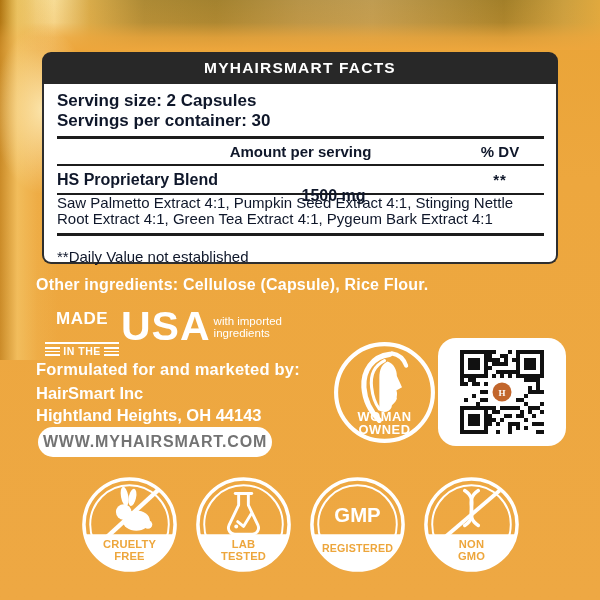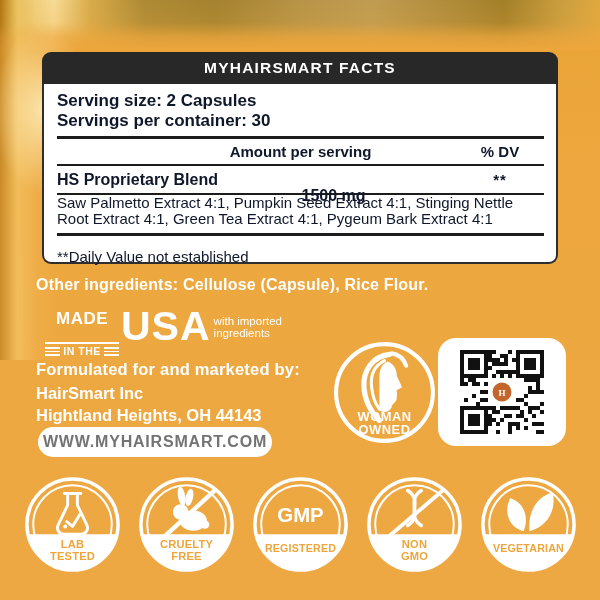--- a/index.html
+++ b/index.html
@@ -261,47 +261,47 @@
     </g>
     <text id="wo-line1" x="50" y="78" text-anchor="middle" fill="#fff" font-size="12.5" font-weight="bold" letter-spacing="0.5" font-family="Liberation Sans, sans-serif">WOMAN</text>
     <text id="wo-line2" x="50" y="90" text-anchor="middle" fill="#fff" font-size="12.5" font-weight="bold" letter-spacing="0.5" font-family="Liberation Sans, sans-serif">OWNED</text>
   </svg>
 
   <div class="badges" id="badges">
       <div><svg width="97" height="97" viewBox="0 0 100 100">
           <circle cx="50" cy="50" r="47" fill="none" stroke="#fff" stroke-width="3.6"></circle>
           <circle cx="50" cy="50" r="40.5" fill="none" stroke="#fff" stroke-width="2"></circle>
           <g>
-            <g stroke="#fff" stroke-width="3" fill="none" stroke-linecap="round" stroke-linejoin="round">
-              <path d="M45,18 L45,30 L35,51 A6.5,6.5 0 0 0 41,60 L59,60 A6.5,6.5 0 0 0 65,51 L55,30 L55,18"></path>
-              <path d="M41.5,18 L58.5,18"></path>
-              <path d="M44,47 L50,52 L58,39"></path>
-            </g>
-            <circle cx="42.5" cy="52" r="2" fill="#fff"></circle>
-          </g>
-          <path d="M4.1,60 A47,47 0 0 0 95.9,60 Z" fill="#fff"></path>
-          <text x="50" y="74.5" text-anchor="middle" fill="#EDA63C" font-size="11.5" font-weight="bold" letter-spacing="0.2" font-family="Liberation Sans, sans-serif">LAB</text>
-          <text x="50" y="86.5" text-anchor="middle" fill="#EDA63C" font-size="11.5" font-weight="bold" letter-spacing="0.2" font-family="Liberation Sans, sans-serif">TESTED</text>
-        </svg></div>
-      <div><svg width="97" height="97" viewBox="0 0 100 100">
-          <circle cx="50" cy="50" r="47" fill="none" stroke="#fff" stroke-width="3.6"></circle>
-          <circle cx="50" cy="50" r="40.5" fill="none" stroke="#fff" stroke-width="2"></circle>
-          <g>
             <line x1="19" y1="70" x2="80" y2="14" stroke="#fff" stroke-width="4.5"></line>
             <g fill="#fff">
               <ellipse cx="45" cy="21" rx="3.8" ry="10" transform="rotate(-10 45 21)"></ellipse>
               <ellipse cx="53" cy="22" rx="3.8" ry="9" transform="rotate(12 53 22)"></ellipse>
               <circle cx="44" cy="37" r="8"></circle>
               <ellipse cx="57" cy="46" rx="14" ry="10.5"></ellipse>
               <circle cx="69" cy="50" r="4.5"></circle>
             </g>
           </g>
           <path d="M4.1,60 A47,47 0 0 0 95.9,60 Z" fill="#fff"></path>
           <text x="50" y="74.5" text-anchor="middle" fill="#EDA63C" font-size="11.5" font-weight="bold" letter-spacing="0.2" font-family="Liberation Sans, sans-serif">CRUELTY</text>
           <text x="50" y="86.5" text-anchor="middle" fill="#EDA63C" font-size="11.5" font-weight="bold" letter-spacing="0.2" font-family="Liberation Sans, sans-serif">FREE</text>
+        </svg></div>
+      <div><svg width="97" height="97" viewBox="0 0 100 100">
+          <circle cx="50" cy="50" r="47" fill="none" stroke="#fff" stroke-width="3.6"></circle>
+          <circle cx="50" cy="50" r="40.5" fill="none" stroke="#fff" stroke-width="2"></circle>
+          <g>
+            <g stroke="#fff" stroke-width="3" fill="none" stroke-linecap="round" stroke-linejoin="round">
+              <path d="M45,18 L45,30 L35,51 A6.5,6.5 0 0 0 41,60 L59,60 A6.5,6.5 0 0 0 65,51 L55,30 L55,18"></path>
+              <path d="M41.5,18 L58.5,18"></path>
+              <path d="M44,47 L50,52 L58,39"></path>
+            </g>
+            <circle cx="42.5" cy="52" r="2" fill="#fff"></circle>
+          </g>
+          <path d="M4.1,60 A47,47 0 0 0 95.9,60 Z" fill="#fff"></path>
+          <text x="50" y="74.5" text-anchor="middle" fill="#EDA63C" font-size="11.5" font-weight="bold" letter-spacing="0.2" font-family="Liberation Sans, sans-serif">LAB</text>
+          <text x="50" y="86.5" text-anchor="middle" fill="#EDA63C" font-size="11.5" font-weight="bold" letter-spacing="0.2" font-family="Liberation Sans, sans-serif">TESTED</text>
         </svg></div>
       <div><svg width="97" height="97" viewBox="0 0 100 100">
           <circle cx="50" cy="50" r="47" fill="none" stroke="#fff" stroke-width="3.6"></circle>
           <circle cx="50" cy="50" r="40.5" fill="none" stroke="#fff" stroke-width="2"></circle>
           <g>
             <text x="50" y="47" text-anchor="middle" font-size="21" font-weight="bold" fill="#fff" font-family="Liberation Sans, sans-serif">GMP</text>
           </g>
           <path d="M4.1,60 A47,47 0 0 0 95.9,60 Z" fill="#fff"></path>
           <text x="50" y="78.5" text-anchor="middle" fill="#EDA63C" font-size="11" font-weight="bold" letter-spacing="0.2" font-family="Liberation Sans, sans-serif">REGISTERED</text>
         </svg></div>
@@ -312,26 +312,14 @@
             <line x1="18" y1="67" x2="79" y2="15" stroke="#fff" stroke-width="4"></line>
             <g stroke="#fff" stroke-width="3.5" fill="none" stroke-linecap="round">
               <path d="M43,15 C60,26 40,40 57,51"></path>
               <path d="M57,15 C40,26 60,40 43,51"></path>
             </g>
           </g>
           <path d="M4.1,60 A47,47 0 0 0 95.9,60 Z" fill="#fff"></path>
           <text x="50" y="74.5" text-anchor="middle" fill="#EDA63C" font-size="11.5" font-weight="bold" letter-spacing="0.2" font-family="Liberation Sans, sans-serif">NON</text>
           <text x="50" y="86.5" text-anchor="middle" fill="#EDA63C" font-size="11.5" font-weight="bold" letter-spacing="0.2" font-family="Liberation Sans, sans-serif">GMO</text>
         </svg></div>
-      <div><svg width="97" height="97" viewBox="0 0 100 100">
-          <circle cx="50" cy="50" r="47" fill="none" stroke="#fff" stroke-width="3.6"></circle>
-          <circle cx="50" cy="50" r="40.5" fill="none" stroke="#fff" stroke-width="2"></circle>
-          <g>
-            <g fill="#fff">
-              <path d="M45,57 C30,53 24,38 31,23 C45,27 51,42 45,57 Z"></path>
-              <path d="M51,57 C49,38 58,21 75,17 C79,36 69,52 51,57 Z"></path>
-            </g>
-          </g>
-          <path d="M4.1,60 A47,47 0 0 0 95.9,60 Z" fill="#fff"></path>
-          <text x="50" y="78.5" text-anchor="middle" fill="#EDA63C" font-size="11" font-weight="bold" letter-spacing="0.2" font-family="Liberation Sans, sans-serif">VEGETARIAN</text>
-        </svg></div>
     </div>
 </div>
 
 </body></html>

